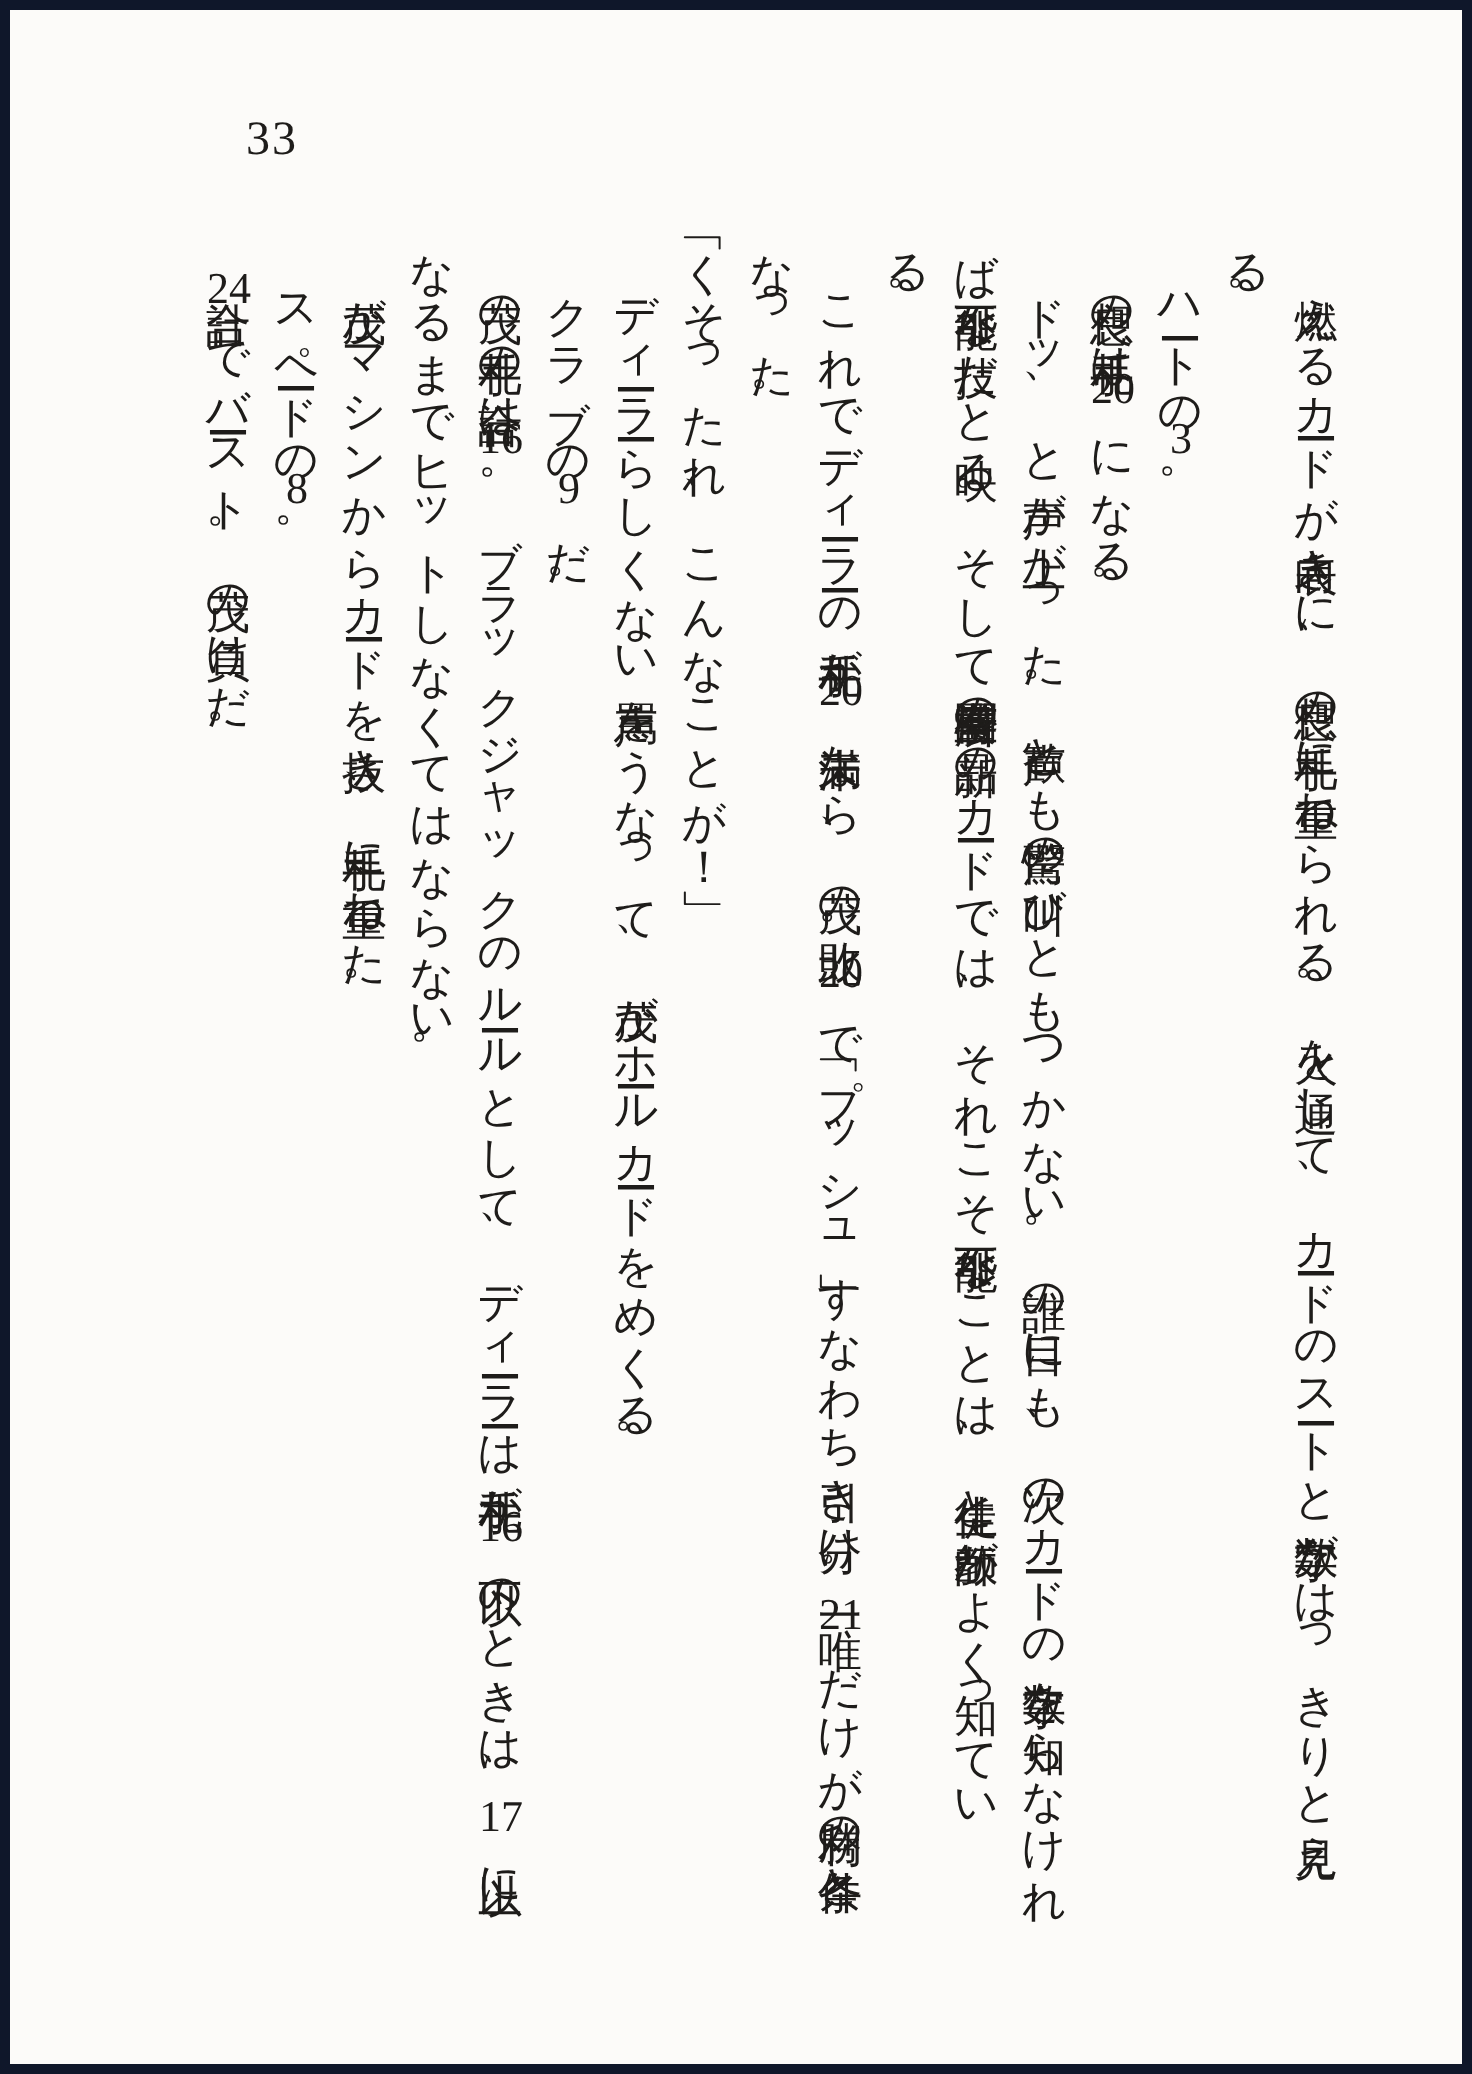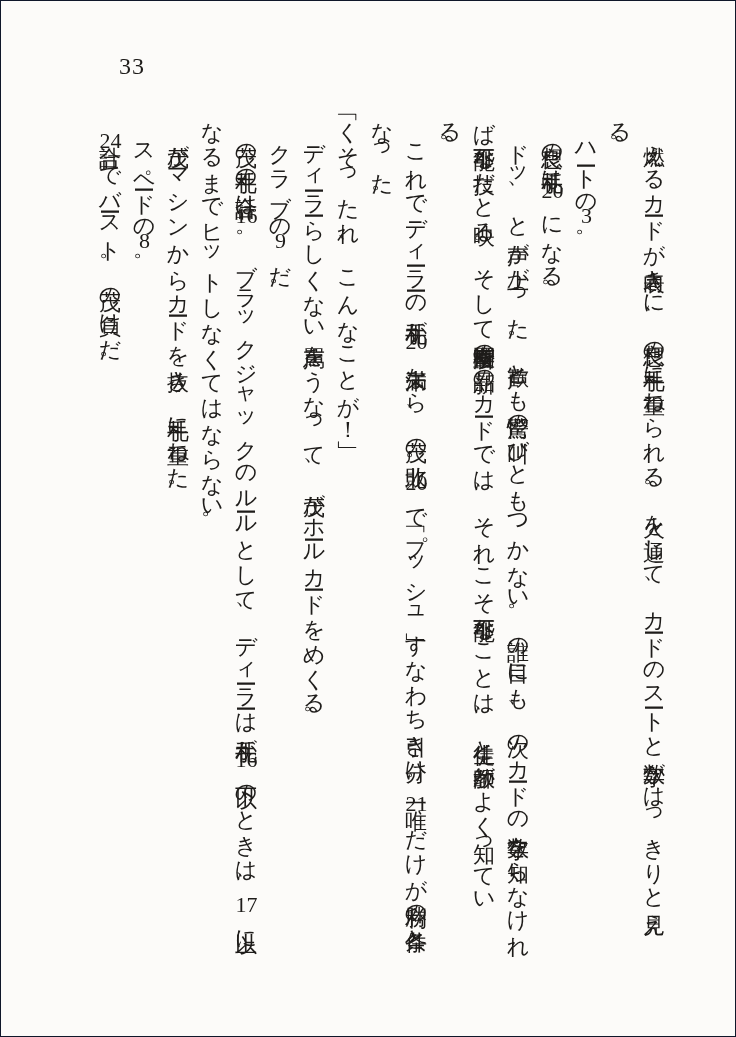--- a/index.html
+++ b/index.html
@@ -7,21 +7,21 @@
     padding: 0;
     width: 736px;
     height: 1037px;
     background: #e9e7e3;
     overflow: hidden;
   }
   .page {
     position: absolute;
     inset: 0;
     background: #fcfbf9;
-    border: 1px solid #0f172a;
+    border: 5px solid #0f172a;
     box-sizing: border-box;
   }
   .page-number {
     position: absolute;
     top: 52px;
     left: 118px;
     font-family: "Liberation Serif", "DejaVu Serif", serif;
     font-size: 24px;
     color: #1e1c1a;
     letter-spacing: 1px;

